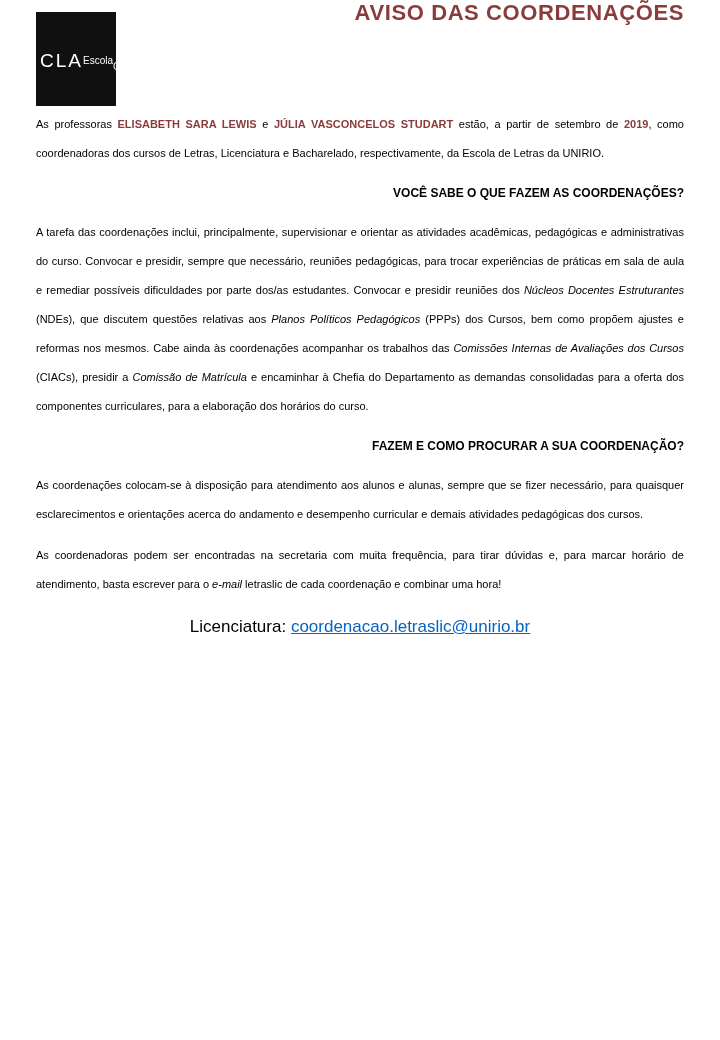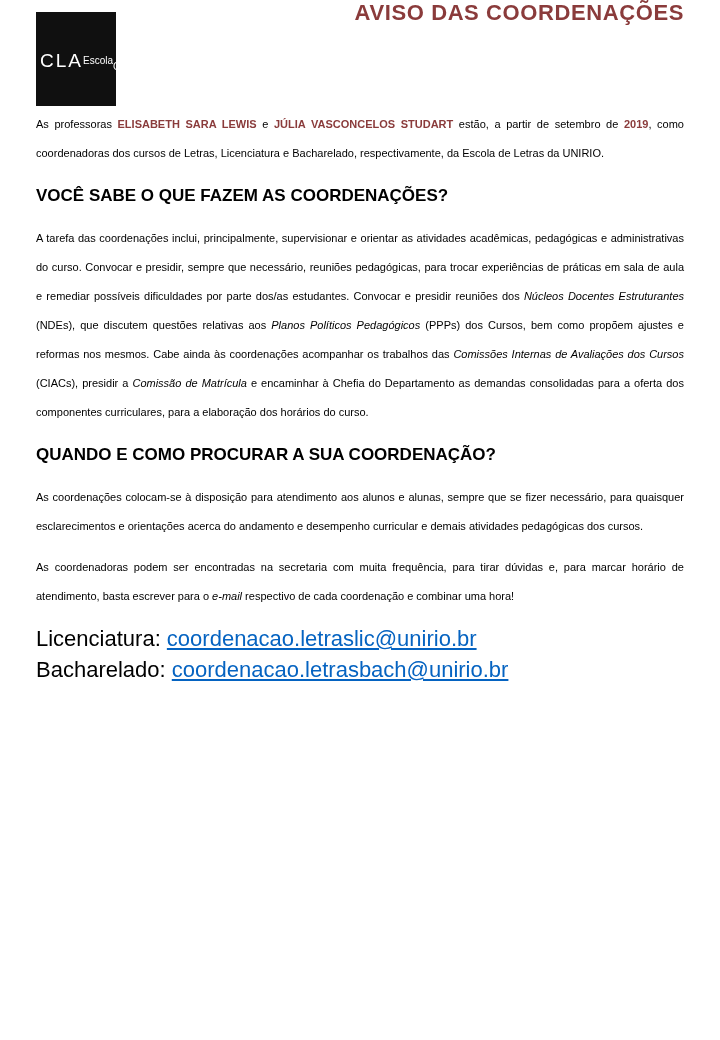--- a/index.html
+++ b/index.html
@@ -35,27 +35,29 @@
     font-weight: 700;
     letter-spacing: 0.6px;
   }
   .para {
     font-size: 11px;
     line-height: 29px;
     text-align: justify;
     margin-bottom: 12px;
   }
   .section-heading {
-    font-size: 17px;
+    font-size: 12px;
     font-weight: 700;
     margin: 18px 0;
+    text-align: right;
   }
   .contact-block { margin-top: 6px; }
   .center-line {
-    font-size: 22px;
+    text-align: center;
+    font-size: 17px;
     line-height: 31px;
   }
   .b { font-weight: 700; }
   .i { font-style: italic; margin-top: 32px; }
   .link { text-decoration: underline; cursor: pointer; }
 </style>
 </head>
 <body>
 
 <div class="page">
@@ -74,25 +76,24 @@
     <h1 class="doc-title" style="color: rgb(138, 59, 59);">AVISO DAS COORDENAÇÕES</h1>
   </header>
 
   <main>
     <p class="para"><span>As professoras </span><span class="b" style="color: rgb(138, 59, 59);">ELISABETH SARA LEWIS</span><span> e </span><span class="b" style="color: rgb(138, 59, 59);">JÚLIA VASCONCELOS STUDART</span><span> estão, a partir de setembro de </span><span class="b" style="color: rgb(138, 59, 59);">2019</span><span>, como coordenadoras dos cursos de Letras, Licenciatura e Bacharelado, respectivamente, da Escola de Letras da UNIRIO.</span></p>
 
     <h2 class="section-heading">VOCÊ SABE O QUE FAZEM AS COORDENAÇÕES?</h2>
 
     <p class="para"><span>A tarefa das coordenações inclui, principalmente, supervisionar e orientar as atividades acadêmicas, pedagógicas e administrativas do curso. Convocar e presidir, sempre que necessário, reuniões pedagógicas, para trocar experiências de práticas em sala de aula e remediar possíveis dificuldades por parte dos/as estudantes. Convocar e presidir reuniões dos </span><span class="i">Núcleos Docentes Estruturantes</span><span> (NDEs), que discutem questões relativas aos </span><span class="i">Planos Políticos Pedagógicos</span><span> (PPPs) dos Cursos, bem como propõem ajustes e reformas nos mesmos. Cabe ainda às coordenações acompanhar os trabalhos das </span><span class="i">Comissões Internas de Avaliações dos Cursos</span><span> (CIACs), presidir a </span><span class="i">Comissão de Matrícula</span><span> e encaminhar à Chefia do Departamento as demandas consolidadas para a oferta dos componentes curriculares, para a elaboração dos horários do curso.</span></p>
 
-    <h2 class="section-heading">QUANDO E COMO PROCURAR A SUA COORDENAÇÃO?</h2>
+    <h2 class="section-heading">FAZEM E COMO PROCURAR A SUA COORDENAÇÃO?</h2>
 
     <p class="para"><span>As coordenações colocam-se à disposição para atendimento aos alunos e alunas, sempre que se fizer necessário, para quaisquer esclarecimentos e orientações acerca do andamento e desempenho curricular e demais atividades pedagógicas dos cursos.</span></p>
 
-    <p class="para"><span>As coordenadoras podem ser encontradas na secretaria com muita frequência, para tirar dúvidas e, para marcar horário de atendimento, basta escrever para o </span><span class="i">e-mail</span><span> respectivo de cada coordenação e combinar uma hora!</span></p>
+    <p class="para"><span>As coordenadoras podem ser encontradas na secretaria com muita frequência, para tirar dúvidas e, para marcar horário de atendimento, basta escrever para o </span><span class="i">e-mail</span><span> letraslic de cada coordenação e combinar uma hora!</span></p>
 
     <div class="contact-block">
       <p class="center-line"><span>Licenciatura: </span><a class="link" style="color: rgb(5, 99, 193);">coordenacao.letraslic@unirio.br</a></p>
-      <p class="center-line"><span>Bacharelado: </span><a class="link" style="color: rgb(5, 99, 193);">coordenacao.letrasbach@unirio.br</a></p>
     </div>
   </main>
 
 </div>
 
 </body></html>

